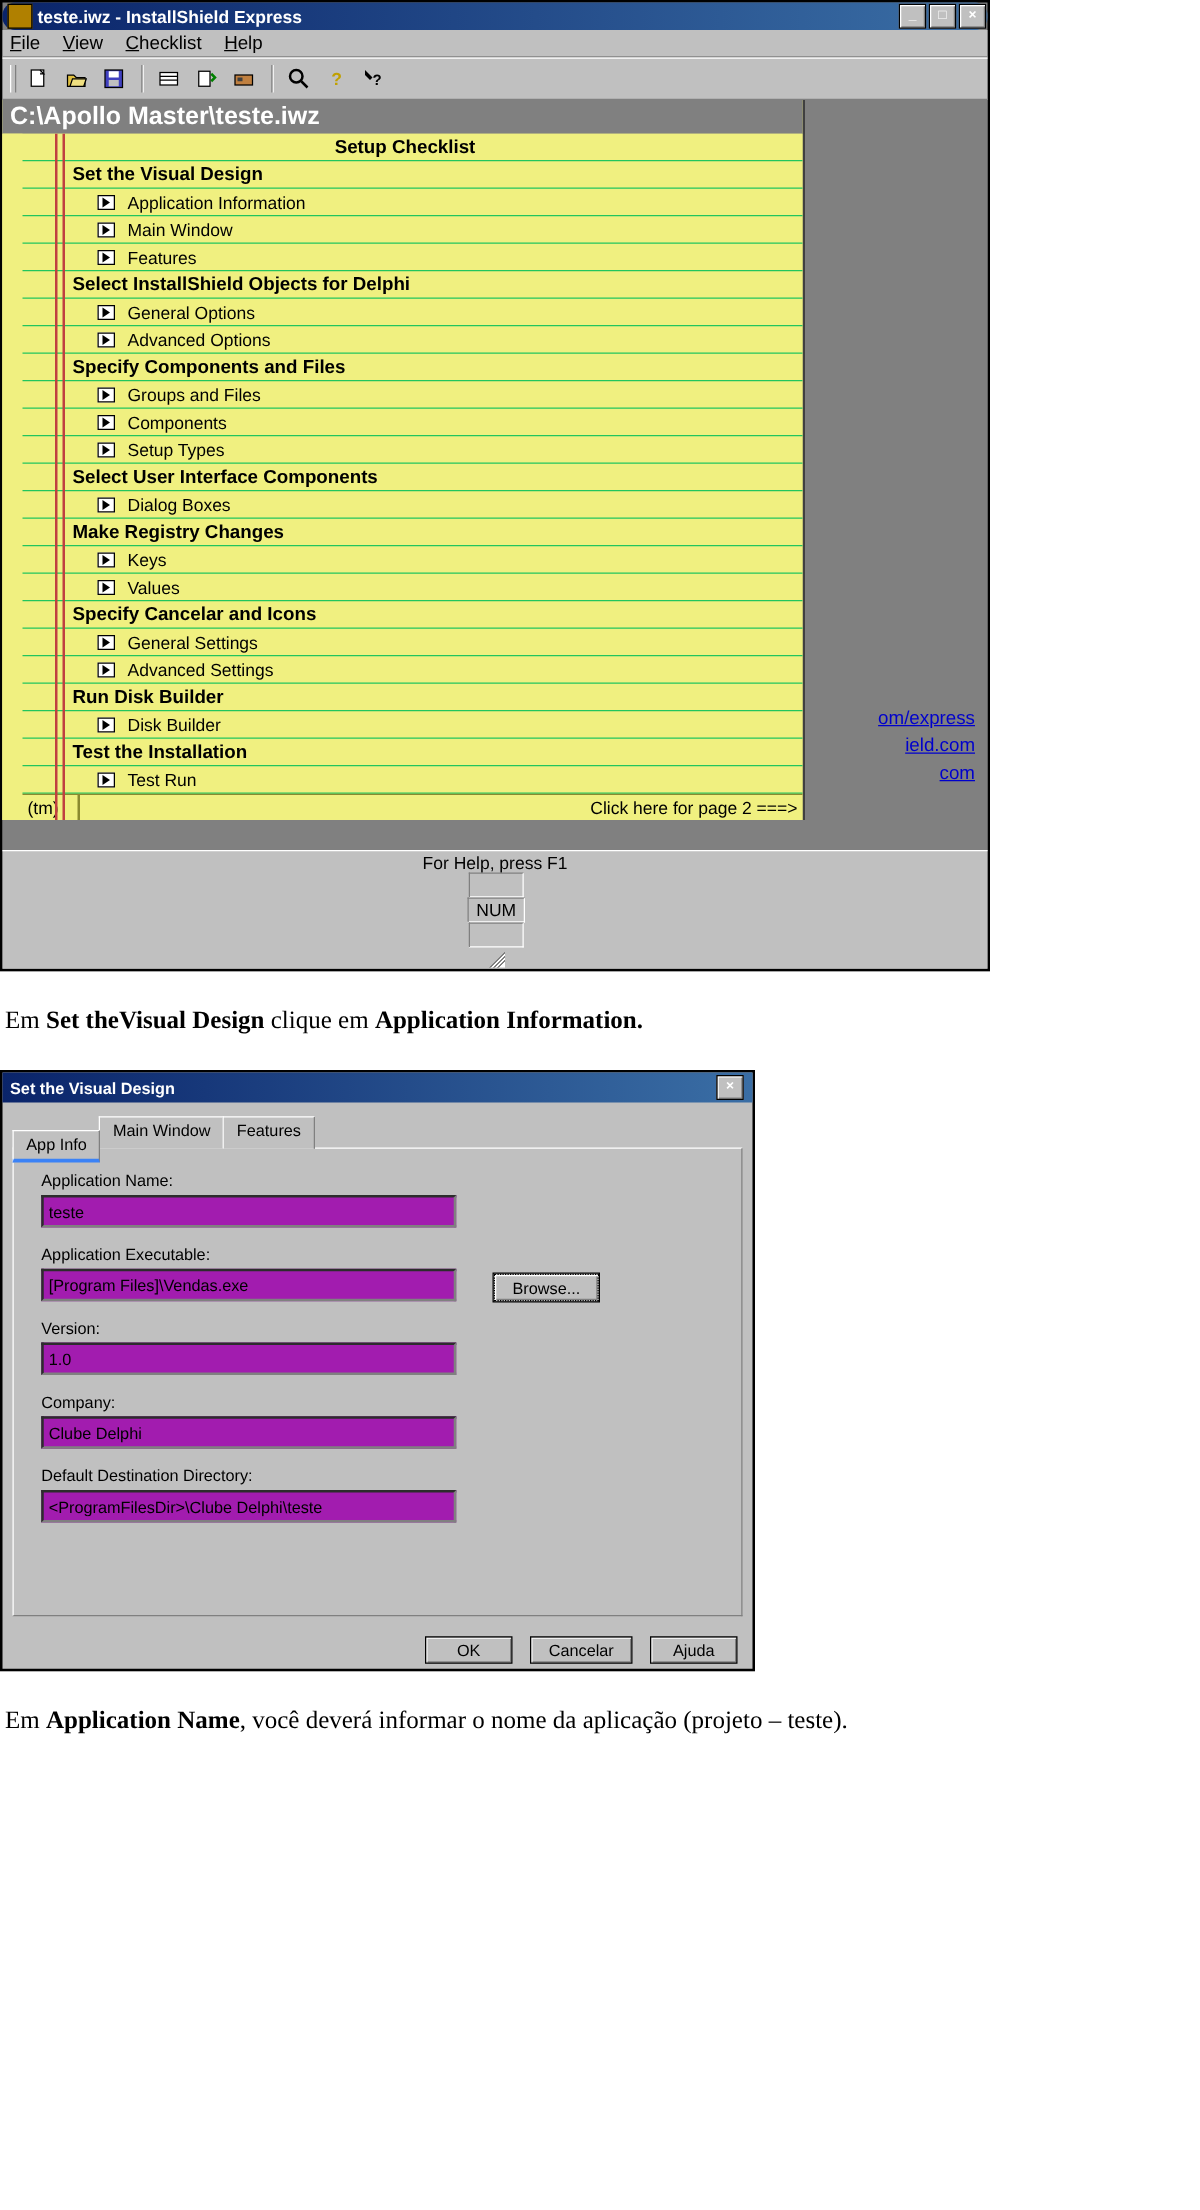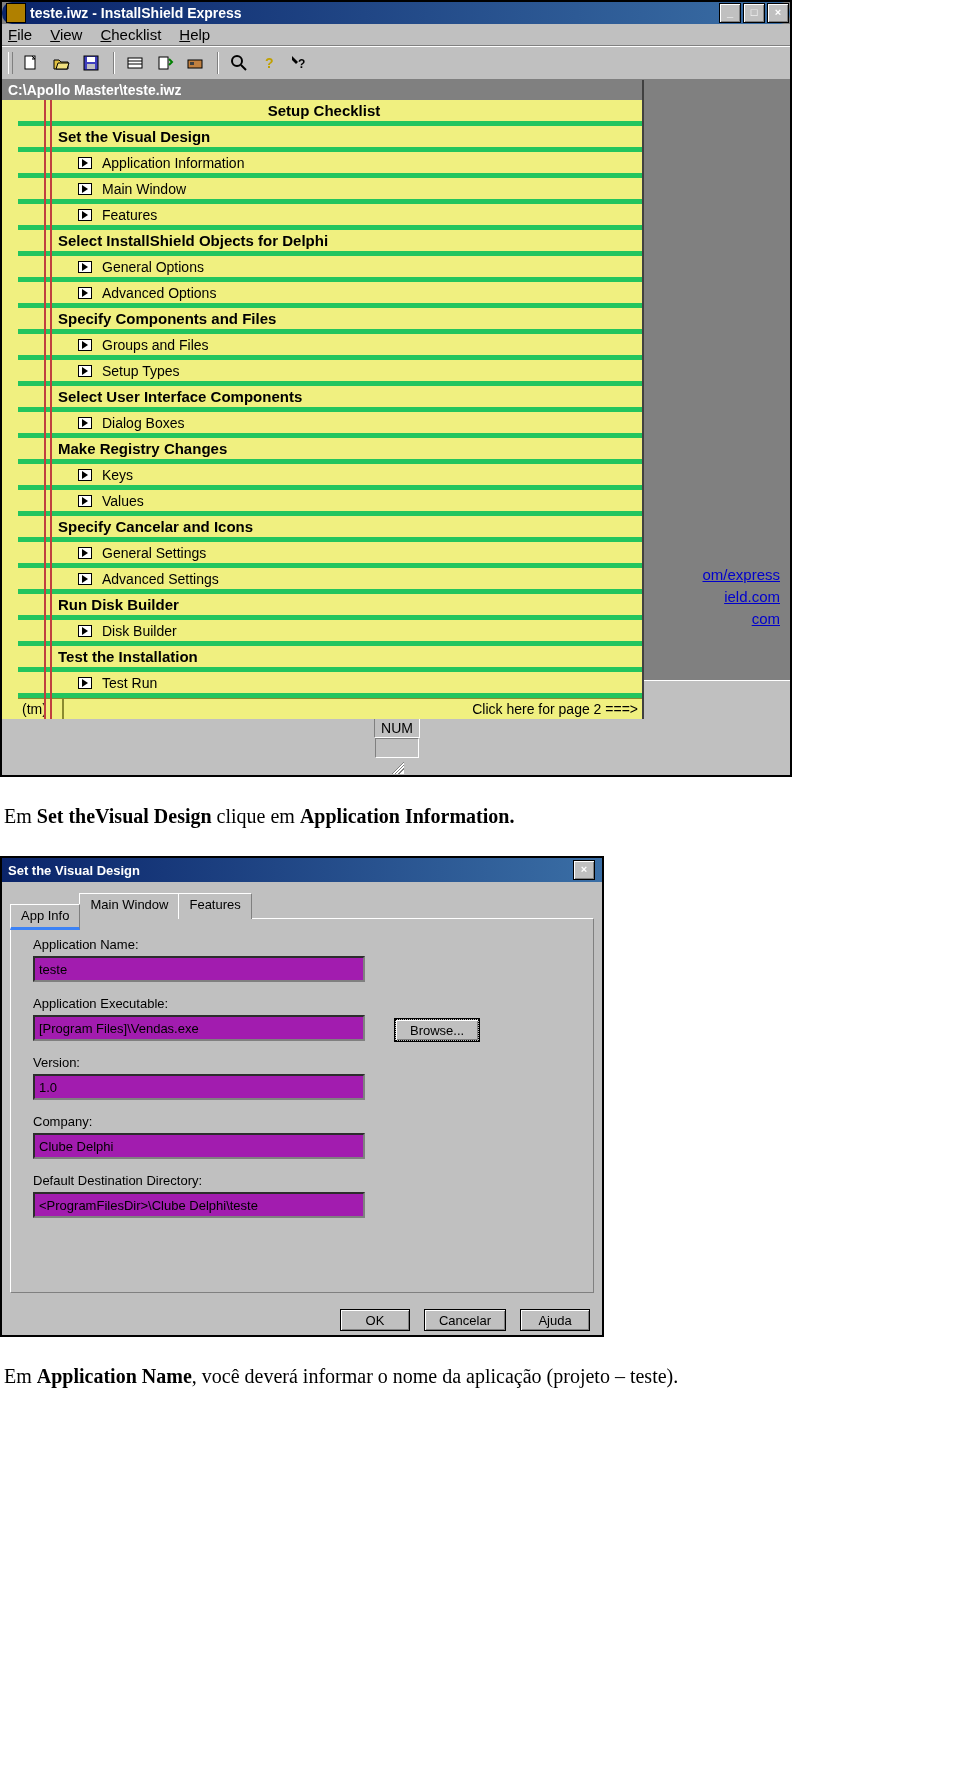--- a/index.html
+++ b/index.html
@@ -99,42 +99,42 @@
     position: absolute;
     left: 0; top: 0;
     width: 640px;
     background: #f0f080;
     border-right: 2px solid #404040;
   }
   .child-title {
     background: #808080;
     color: #fff;
     font-weight: bold;
-    font-size: 14px;
+    font-size: 20px;
     padding: 2px 6px;
   }
   .notepad {
     background: #f0f080;
     border-left: 16px solid #f0f080;
     position: relative;
   }
   .margin1 {
     position: absolute;
     left: 26px; top: 0; bottom: 0;
     width: 2px;
     background: #c04040;
   }
   .margin2 {
     position: absolute;
     left: 32px; top: 0; bottom: 0;
     width: 2px;
     background: #c04040;
   }
   .row {
-    border-bottom: 5px solid #22c55e;
+    border-bottom: 1px solid #22c55e;
     padding: 1px 12px 1px 40px;
     font-size: 15px;
     display: flex;
     align-items: center;
     min-height: 19px;
   }
   .row.centerhead { justify-content: center; font-weight: bold; padding-left: 0; }
   .row.head { font-weight: bold; padding-left: 40px; }
   .row.sub { padding-left: 60px; font-size: 14px; }
   .playicon {
@@ -424,20 +424,24 @@
               <span class="playicon"></span>
               <span>Advanced Options</span>
             </div>
             <div class="row head">Specify Components and Files</div>
             <div class="row sub">
               <span class="playicon"></span>
               <span>Groups and Files</span>
             </div>
             <div class="row sub">
               <span class="playicon"></span>
+              <span>Components</span>
+            </div>
+            <div class="row sub">
+              <span class="playicon"></span>
               <span>Setup Types</span>
             </div>
             <div class="row head">Select User Interface Components</div>
             <div class="row sub">
               <span class="playicon"></span>
               <span>Dialog Boxes</span>
             </div>
             <div class="row head">Make Registry Changes</div>
             <div class="row sub">
               <span class="playicon"></span>

